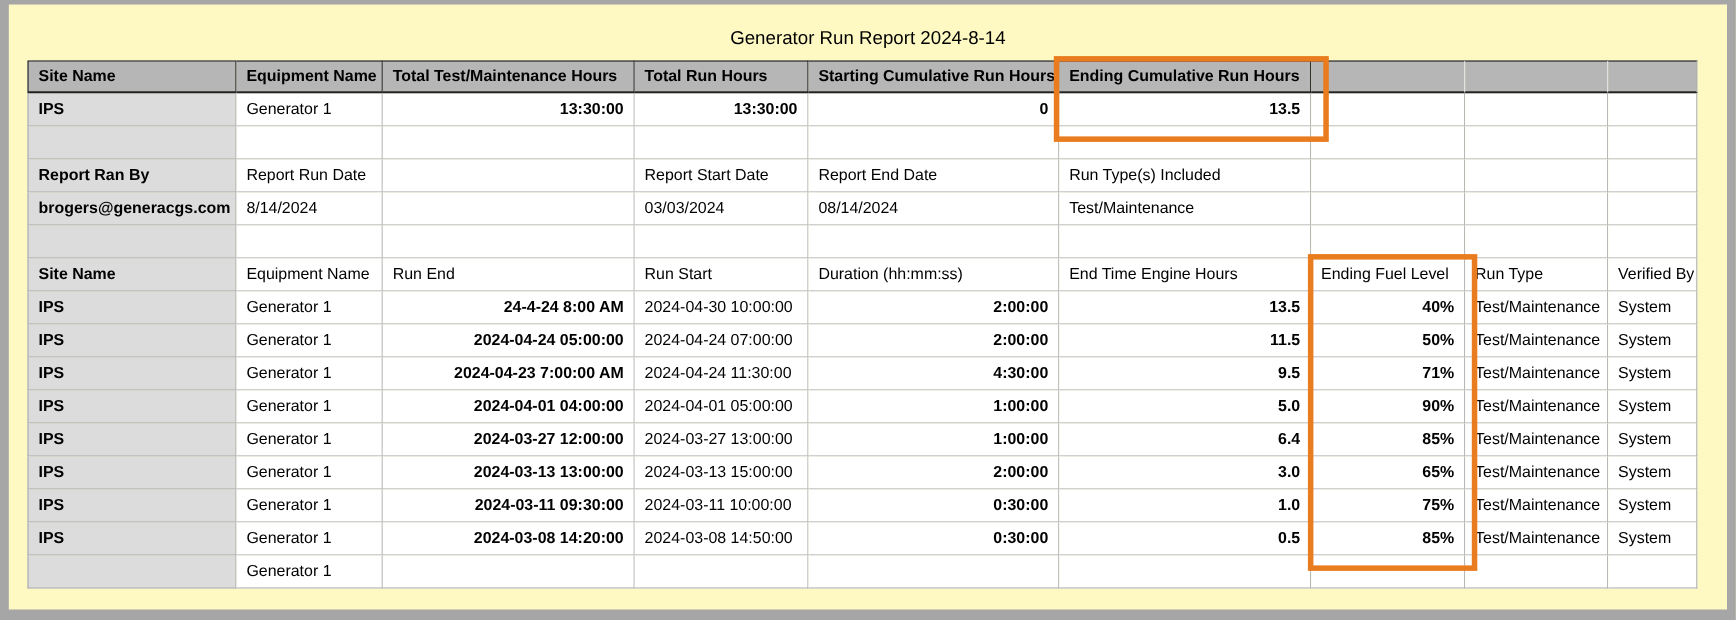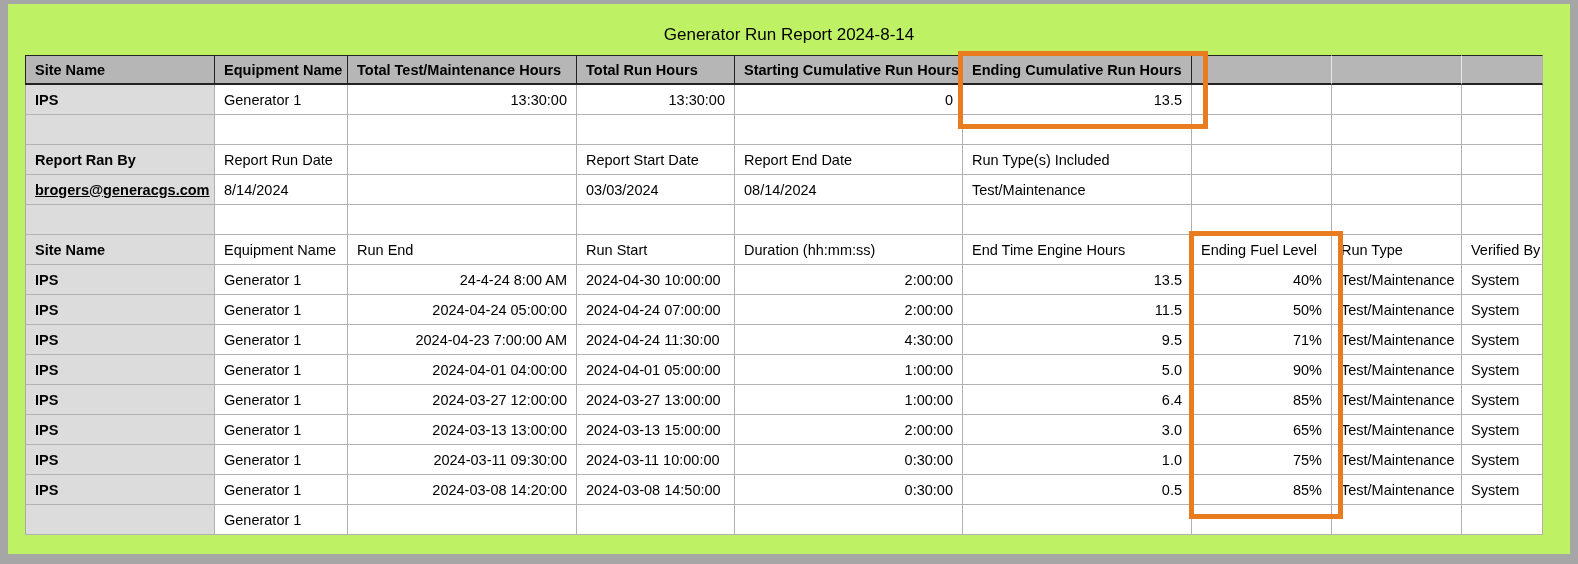--- a/index.html
+++ b/index.html
@@ -1,34 +1,34 @@
 <!DOCTYPE html>
 <html><head>
 <meta charset="utf-8">
 <style>
   html,body{margin:0;padding:0;}
   .frame{
     position:relative;width:1578px;height:564px;box-sizing:border-box;
-    border:solid #a6a6a6;border-width:4px 8px 10px 8px;background:#bef264;
+    border:solid #a6a6a6;border-width:4px 8px 10px 8px;background:#fef9c3;
     font-family:"Liberation Sans",sans-serif;color:#000;overflow:hidden;
   }
   .title{position:absolute;top:21px;left:0;right:0;text-align:center;font-size:17px;}
   .tbl{
     position:absolute;left:17px;top:51px;display:grid;
     grid-template-columns:190px 133px 229px 158px 228px 229px 140px 130px 81px;
     grid-auto-rows:30px;
   }
   .c{
     box-sizing:border-box;display:flex;align-items:center;padding:0 9px;
     border-right:1px solid #b1b1b1;border-bottom:1px solid #b1b1b1;
     font-size:14.5px;white-space:nowrap;overflow:hidden;background:#fff;
   }
-  .r{justify-content:flex-end;}
+  .r{justify-content:flex-end;font-weight:bold;}
   .b{font-weight:700;}
-  .u{text-decoration:underline;}
+  .u{}
   .lab{background:#dcdcdc;}
   .h{background:#b6b6b6;font-weight:700;border-top:1px solid #222;border-bottom:2px solid #222;}
   .hd{border-right-color:#222;}
   .hl{border-right-color:#e7e7e7;}
   .l1{border-left:1px solid #a9a9a9;}
   .l1d{border-left:1px solid #222;}
   .hi{position:absolute;border:5px solid #e87c1f;pointer-events:none;}
   .hi1{left:950px;top:47px;width:240px;height:68px;}
   .hi2{left:1181px;top:227px;width:144px;height:278px;}
 </style>

